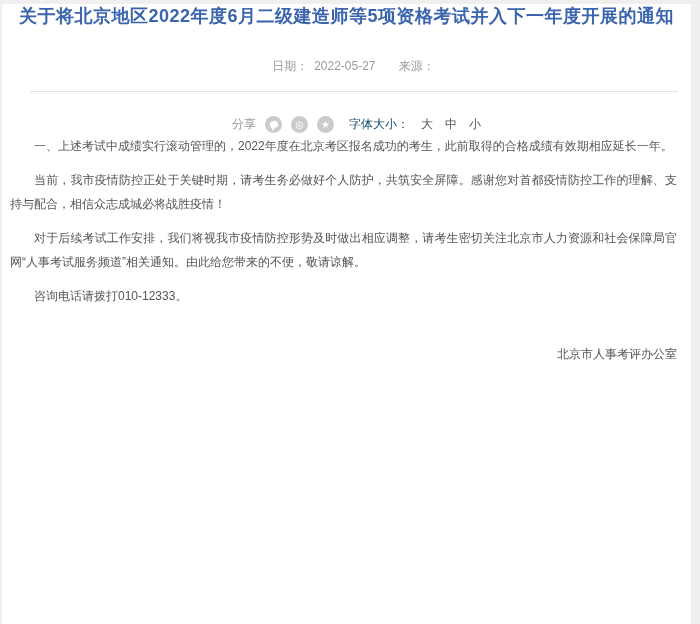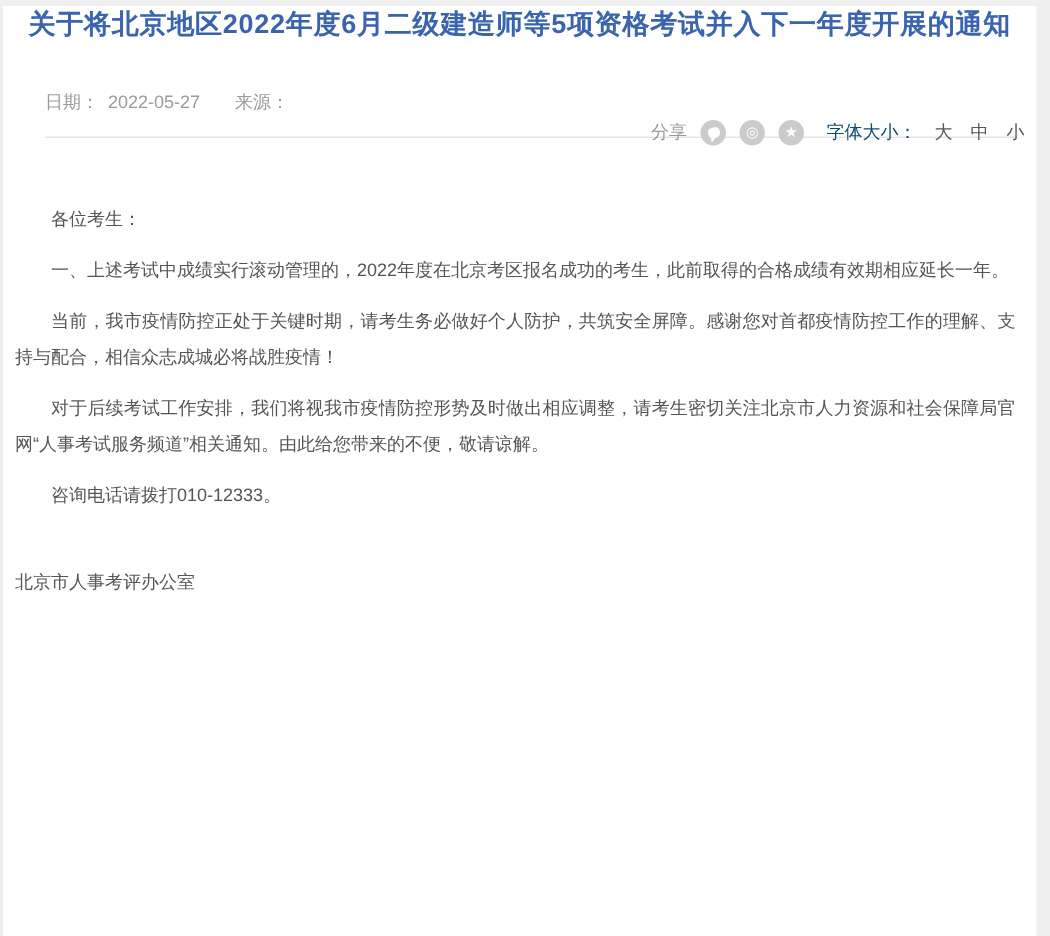--- a/index.html
+++ b/index.html
@@ -25,20 +25,21 @@
     letter-spacing:0.5px;
   }
   .meta-row{
     display:flex;
     justify-content:space-between;
     align-items:center;
     margin:30px 8px 0 28px;
     font-size:12px;
     color:#9b9b9b;
     height:20px;
+    flex-direction:column;
   }
   .meta-left span{margin-right:6px;}
   .meta-right{display:flex;align-items:center;gap:9px;margin-top:41px;}
   .share-label{color:#9b9b9b;}
   .share-circle{
     width:17px;height:17px;border-radius:50%;
     background:#cbcbcb;
     display:inline-flex;align-items:center;justify-content:center;
     color:#ffffff;font-size:10px;line-height:17px;
     cursor:pointer;position:relative;
@@ -63,20 +64,21 @@
     font-size:12px;
     line-height:24px;
     color:#555555;
   }
   .article-body p{
     margin:0 0 10px 0;
     text-indent:2em;
     text-align:justify;
   }
   .sign-block{
+    text-align:right;
     font-size:12px;
     color:#555555;
     padding:0 14px 0 8px;
   }
   .sign-office{margin-top:34px;line-height:24px;}
 </style>
 </head>
 <body>
 
 <div class="panel">
@@ -102,21 +104,20 @@
       <span class="font-size-label" style="margin-left:6px;">字体大小：</span>
       <span class="font-size-option">大</span>
       <span class="font-size-option">中</span>
       <span class="font-size-option">小</span>
     </div>
   </div>
 
   <div class="divider"></div>
 
   <div class="article-body">
-    <p>各位考生：</p>
     <p>一、上述考试中成绩实行滚动管理的，2022年度在北京考区报名成功的考生，此前取得的合格成绩有效期相应延长一年。</p>
     <p>当前，我市疫情防控正处于关键时期，请考生务必做好个人防护，共筑安全屏障。感谢您对首都疫情防控工作的理解、支持与配合，相信众志成城必将战胜疫情！</p>
     <p>对于后续考试工作安排，我们将视我市疫情防控形势及时做出相应调整，请考生密切关注北京市人力资源和社会保障局官网“人事考试服务频道”相关通知。由此给您带来的不便，敬请谅解。</p>
     <p>咨询电话请拨打010-12333。</p>
   </div>
 
   <div class="sign-block">
     <div class="sign-office">北京市人事考评办公室</div>
 
   </div>

